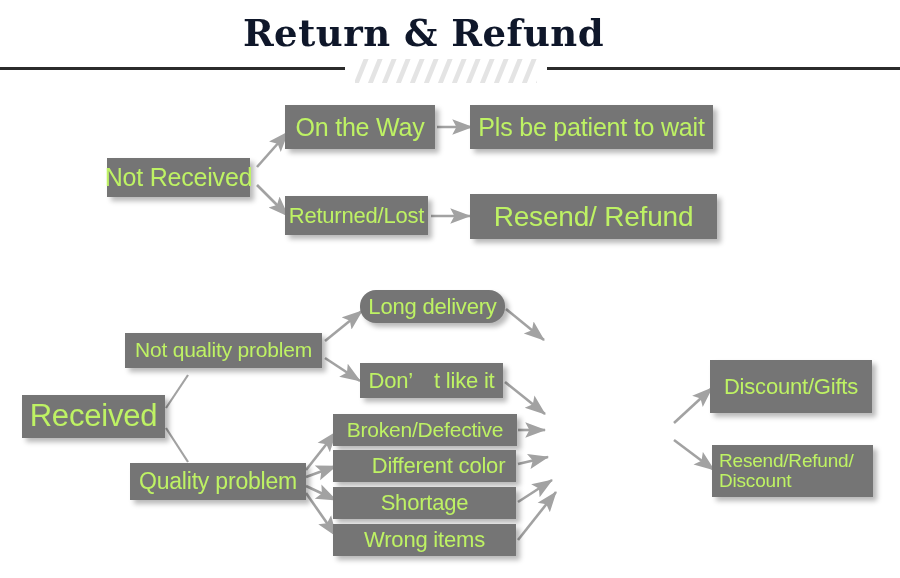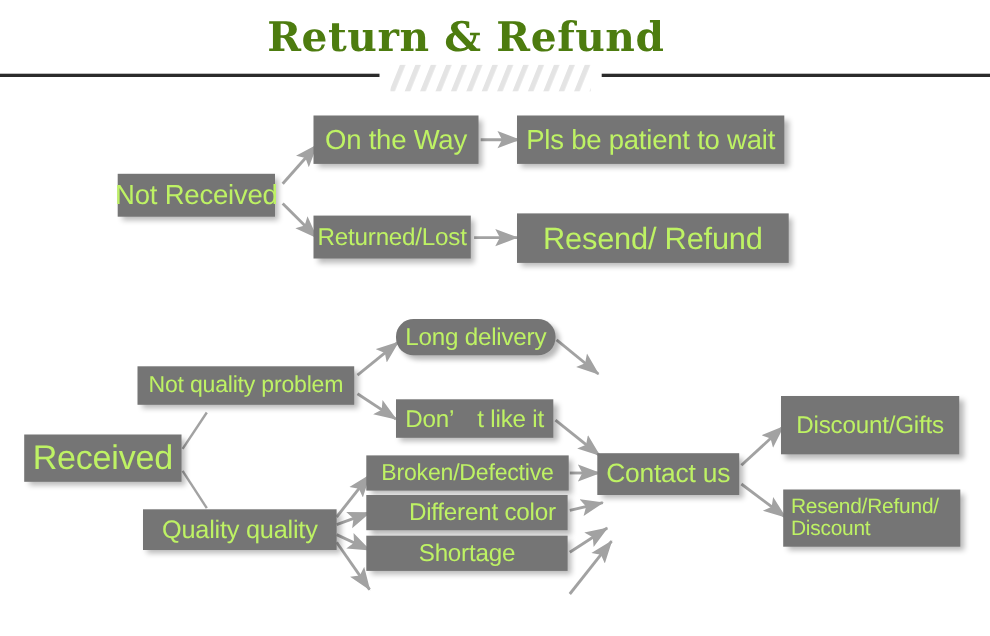--- a/index.html
+++ b/index.html
@@ -22,21 +22,21 @@
   
   .title {
     position: absolute;
     left: 0;
     top: 10px;
     width: 847px;
     text-align: center;
     font-family: "DejaVu Serif", "Liberation Serif", serif;
     font-size: 37px;
     font-weight: 700;
-    color: #4d7c0f;
+    color: #0f172a;
     letter-spacing: 0.5px;
     line-height: 46px;
     white-space: nowrap;
   }
   .divider {
     position: absolute;
     left: 0;
     top: 58px;
     width: 900px;
     height: 26px;
@@ -139,33 +139,33 @@
   <div class="box" style="left:285px; top:196px; width:143px; height:39px; font-size:22px;">Returned/Lost</div>
 
   <div class="box" style="left:470px; top:105px; width:243px; height:44px; font-size:25px;">Pls be patient to wait</div>
 
   <div class="box" style="left:470px; top:194px; width:247px; height:45px; font-size:28px;">Resend/ Refund</div>
 
   <div class="box" style="left:22px; top:395px; width:143px; height:43px; font-size:31px;">Received</div>
 
   <div class="box" style="left:125px; top:333px; width:197px; height:35px; font-size:21px;">Not quality problem</div>
 
-  <div class="box" style="left:130px; top:463px; width:176px; height:37px; font-size:23px;">Quality quality</div>
+  <div class="box" style="left:130px; top:463px; width:176px; height:37px; font-size:23px;">Quality problem</div>
 
   <div class="box" style="left:360px; top:290px; width:145px; height:33px; font-size:22px;border-radius:16px;">Long delivery</div>
 
   <div class="box" style="left:360px; top:363px; width:143px; height:35px; font-size:22px;">Don’　t like it</div>
 
   <div class="box" style="left:333px; top:414px; width:184px; height:32px; font-size:21px;">Broken/Defective</div>
 
   <div class="box" style="left:333px; top:450px; width:183px; height:32px; font-size:22px;padding-left:28px;">Different color</div>
 
   <div class="box" style="left:333px; top:487px; width:183px; height:32px; font-size:22px;">Shortage</div>
 
+  <div class="box" style="left:333px; top:524px; width:183px; height:32px; font-size:22px;">Wrong items</div>
 
-  <div class="box" style="left:543px; top:412px; width:129px; height:38px; font-size:24px;">Contact us</div>
 
   <div class="box" style="left:710px; top:360px; width:162px; height:53px; font-size:22px;">Discount/Gifts</div>
 
   <div class="box left" style="left: 712px; top: 445px; width: 161px; height: 52px; font-size: 19px; white-space: pre-line;">Resend/Refund/
 Discount</div>
 
 </div>
 
 </body></html>

